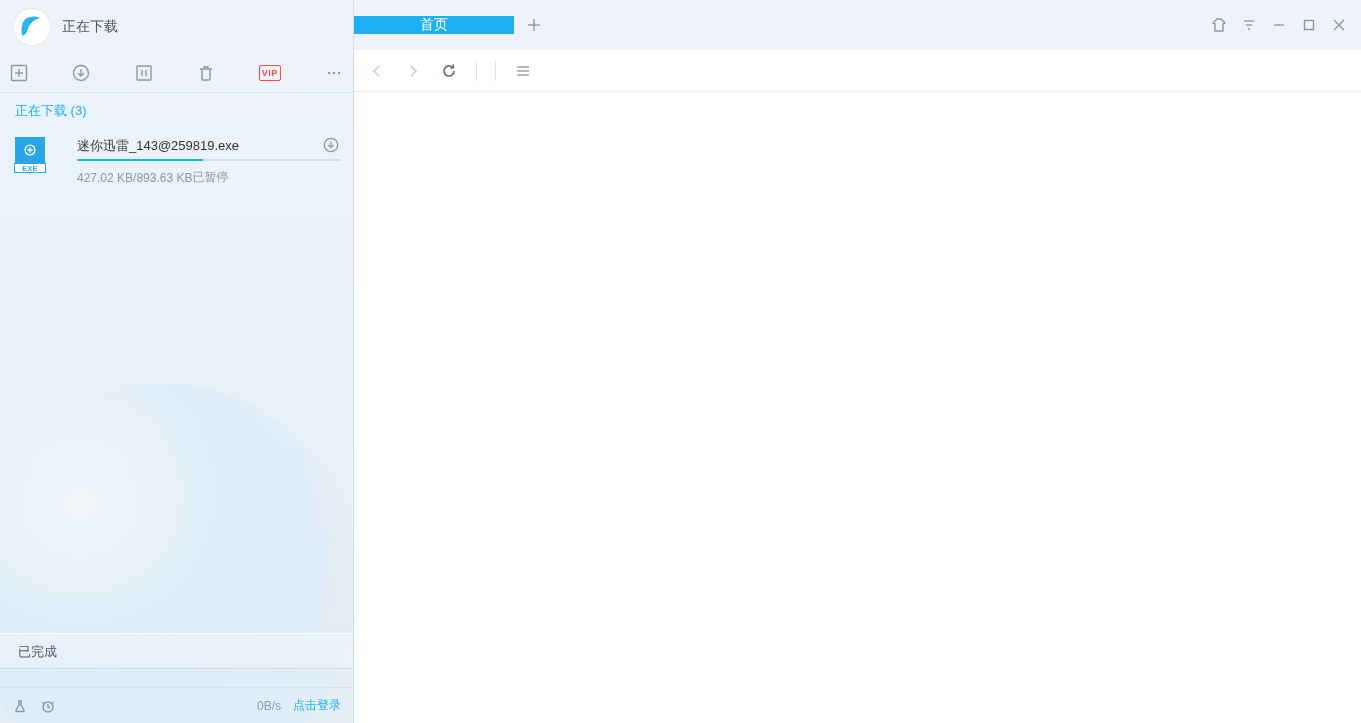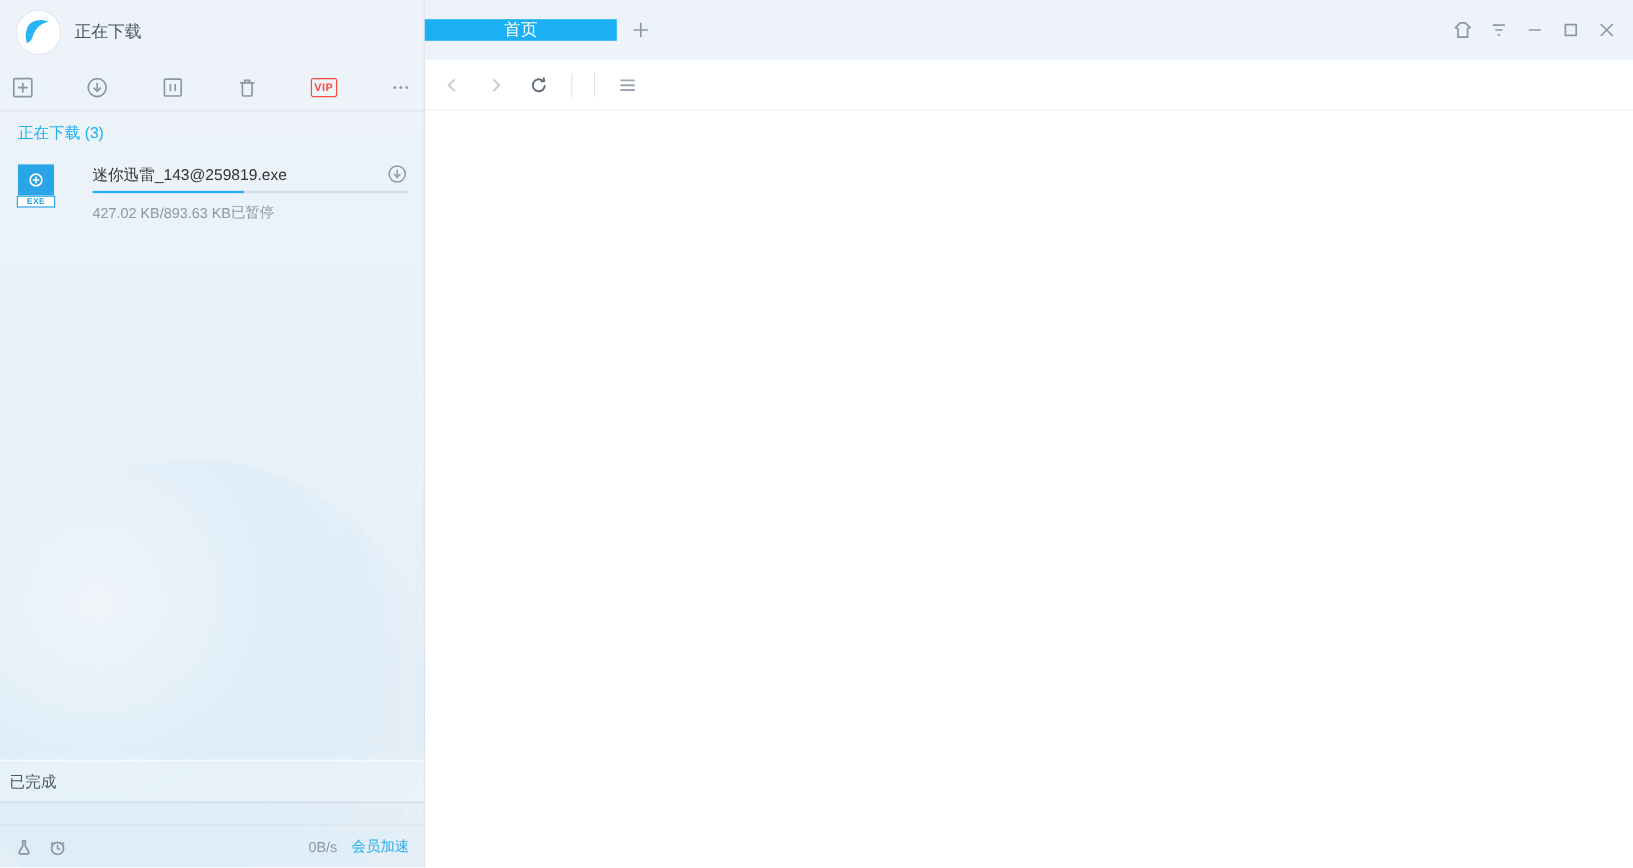--- a/index.html
+++ b/index.html
@@ -35,21 +35,21 @@
 .dl-name-row { display: flex; align-items: center; justify-content: space-between; gap: 8px; }
 .dl-name { font-size: 13px; color: #333; white-space: nowrap; overflow: hidden; text-overflow: ellipsis; }
 .dl-action { width: 18px; height: 18px; color: #8a98a5; flex-shrink: 0; cursor: pointer; }
 .dl-action svg { width: 16px; height: 16px; stroke: currentColor; fill: none; stroke-width: 1.4; }
 .progress { height: 2px; width: 100%; background: #d3dfea; border-radius: 1px; overflow: hidden; }
 .progress-fill { height: 100%; background: #1bb0f4; width: 47.8%; }
 .dl-meta { display: flex; justify-content: flex-start; align-items: center; font-size: 12px; color: #8a98a5; margin-top: 4px; }
 
 
 .sidebar-bottom { margin-top: auto; position: relative; z-index: 1; }
-.bottom-item { height: 36px; line-height: 36px; padding: 0 8px; font-size: 13px; color: #4a5660; border-top: 1px solid rgba(255,255,255,0.6); border-bottom: 1px solid #d0dbe5; background: rgba(255,255,255,0.25); cursor: pointer; }
+.bottom-item { height: 36px; line-height: 36px; padding: 0 18px; font-size: 13px; color: #4a5660; border-top: 1px solid rgba(255,255,255,0.6); border-bottom: 1px solid #d0dbe5; background: rgba(255,255,255,0.25); cursor: pointer; }
 .status-bar { height: 36px; display: flex; align-items: center; padding: 0 12px; gap: 12px; border-top: 1px solid #d9e3ec; font-size: 12px; color: #8a98a5; margin-top: 18px; }
 .status-bar .spacer { flex: 1; }
 .status-bar .vip-link { color: #1bb0f4; cursor: pointer; }
 .small-icon { width: 16px; height: 16px; display: flex; align-items: center; justify-content: center; color: #8a98a5; cursor: pointer; }
 .small-icon svg { width: 14px; height: 14px; stroke: currentColor; fill: none; stroke-width: 1.4; }
 
 
 .main { flex: 1; height: 100%; display: flex; flex-direction: column; background: #fff; }
 
 
@@ -166,21 +166,21 @@
         </span>
       <span class="small-icon">
           <svg viewBox="0 0 14 14">
             <circle cx="7" cy="8" r="5"></circle>
             <path d="M7 5 v3 l2 1"></path>
             <path d="M3 3 l-1.5 1.5 M11 3 l1.5 1.5"></path>
           </svg>
         </span>
       <span class="spacer"></span>
       <span>0B/s</span>
-      <span class="vip-link">会员加速</span>
+      <span class="vip-link">点击登录</span>
     </div>
   </div>
 </div>
 
 <div class="main">
 
   <div class="tab-row">
     <div class="tab active">首页</div>
     <div class="tab-add">
       <svg width="14" height="14" viewBox="0 0 14 14">

